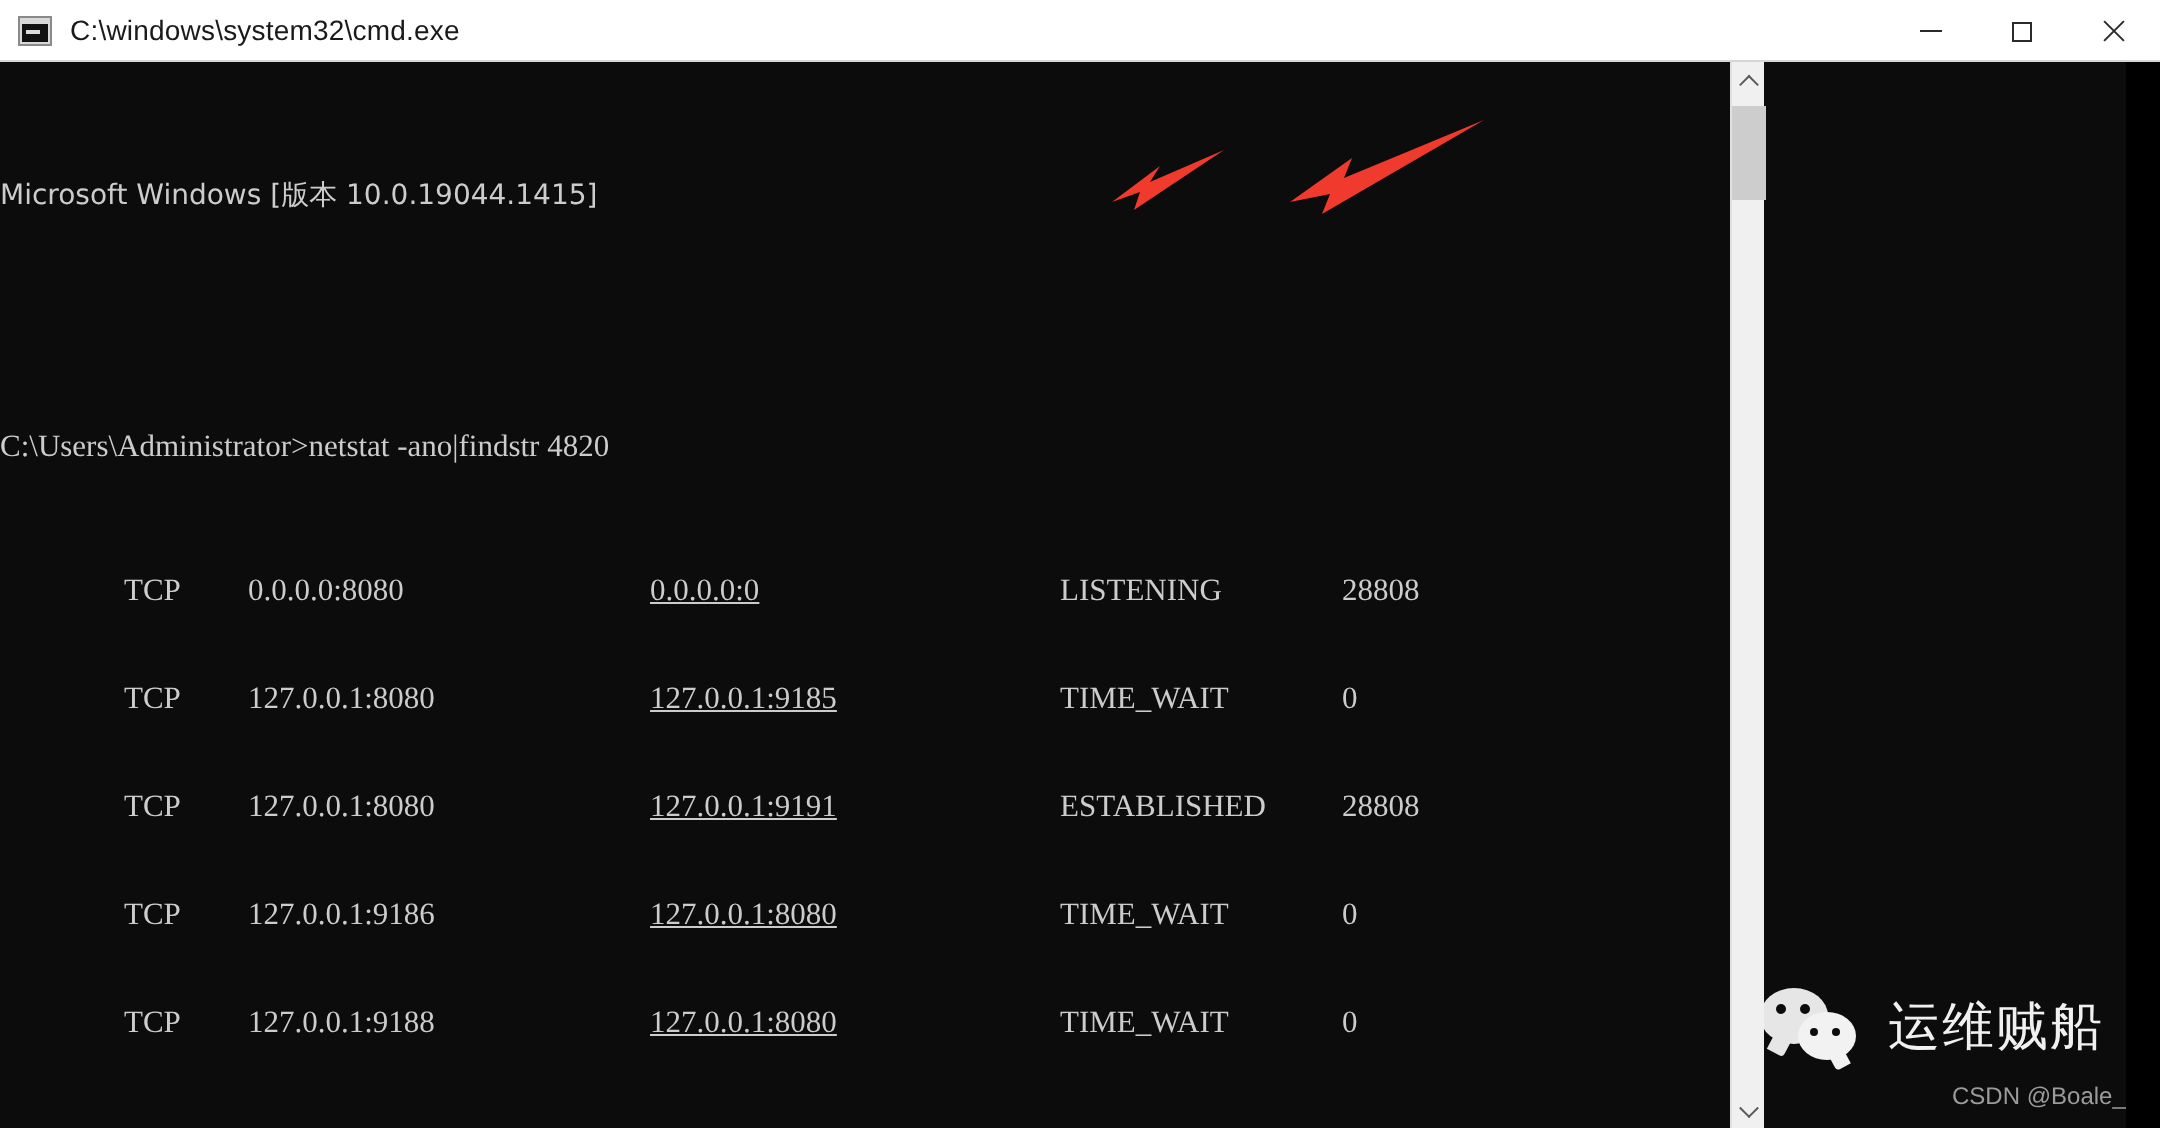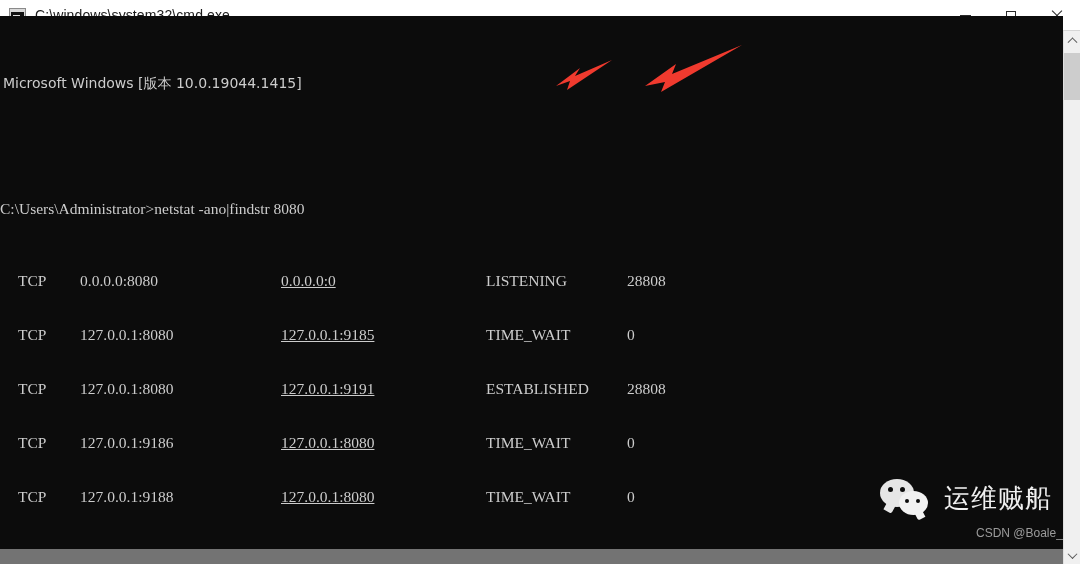--- a/index.html
+++ b/index.html
@@ -5,23 +5,22 @@
   * { box-sizing: border-box; margin: 0; padding: 0; }
   html, body {
     width: 1080px; height: 564px;
     background: #000;
     font-family: "Liberation Sans", sans-serif;
     overflow: hidden;
   }
 
   #app {
     position: relative;
-    width: 1080px; height: 564px;
-    background: #737373;
-    text-align: center;
+    width: 882px; height: 564px;
+    background: #0f766e;
   }
 
   
   #titlebar {
     position: absolute; left: 0; top: 0;
     width: 1080px; height: 31px;
     background: #ffffff;
     border-bottom: 1px solid #d6d6d6;
     display: flex; align-items: center;
   }
@@ -66,39 +65,39 @@
   .wc-close::before, .wc-close::after {
     content: ""; position: absolute;
     left: -1px; top: 5px; width: 14px; height: 1px;
     background: #2b2b2b;
   }
   .wc-close::before { transform: rotate(45deg); }
   .wc-close::after  { transform: rotate(-45deg); }
 
   
   #console {
-    position: absolute; left: 0; top: 16px;
+    position: absolute; left: 0; top: 31px;
     width: 1063px; height: 533px;
     background: #0c0c0c;
     overflow: hidden;
     padding-left: 21px;
   }
   #console-text {
     position: absolute; left: 0; top: 4px;
     font-family: "Liberation Serif", serif;
     font-size: 15.5px;
     line-height: 18px;
     color: #cccccc;
     white-space: pre;
   }
   .line { height: 18px; position: relative; white-space: pre; }
   .cn { font-family: "DejaVu Sans", sans-serif; font-size: 14px; }
 
   .row { height: 18px; position: relative; }
-  .col { position: absolute; top: 0; white-space: pre; }
+  .col { position: absolute; top: 0; white-space: pre; margin-left: 44px; }
   .c-proto { left: 18px; }
   .c-local { left: 80px; }
   .c-foreign { left: 281px; text-decoration: underline; }
   .c-state { left: 486px; }
   .c-pid { left: 627px; }
 
   
   #annotations {
     position: absolute; left: 0; top: 31px;
     width: 1063px; height: 533px;
@@ -205,21 +204,21 @@
       </div>
     </div>
   </div>
 
   <div id="console">
     <div id="console-text">
 
       <div class="line cn">Microsoft Windows [版本 10.0.19044.1415]</div>
       <div class="line">&nbsp;</div>
 
-      <div class="line"><span>C:\Users\Administrator&gt;</span><span>netstat -ano|findstr 8080</span></div>
+      <div class="line"><span>C:\Users\Administrator&gt;</span><span>netstat -ano|findstr 4820</span></div>
 
       <div class="row">
         <span class="col c-proto">TCP</span>
         <span class="col c-local">0.0.0.0:8080</span>
         <span class="col c-foreign">0.0.0.0:0</span>
         <span class="col c-state">LISTENING</span>
         <span class="col c-pid">28808</span>
       </div>
       <div class="row">
         <span class="col c-proto">TCP</span>

